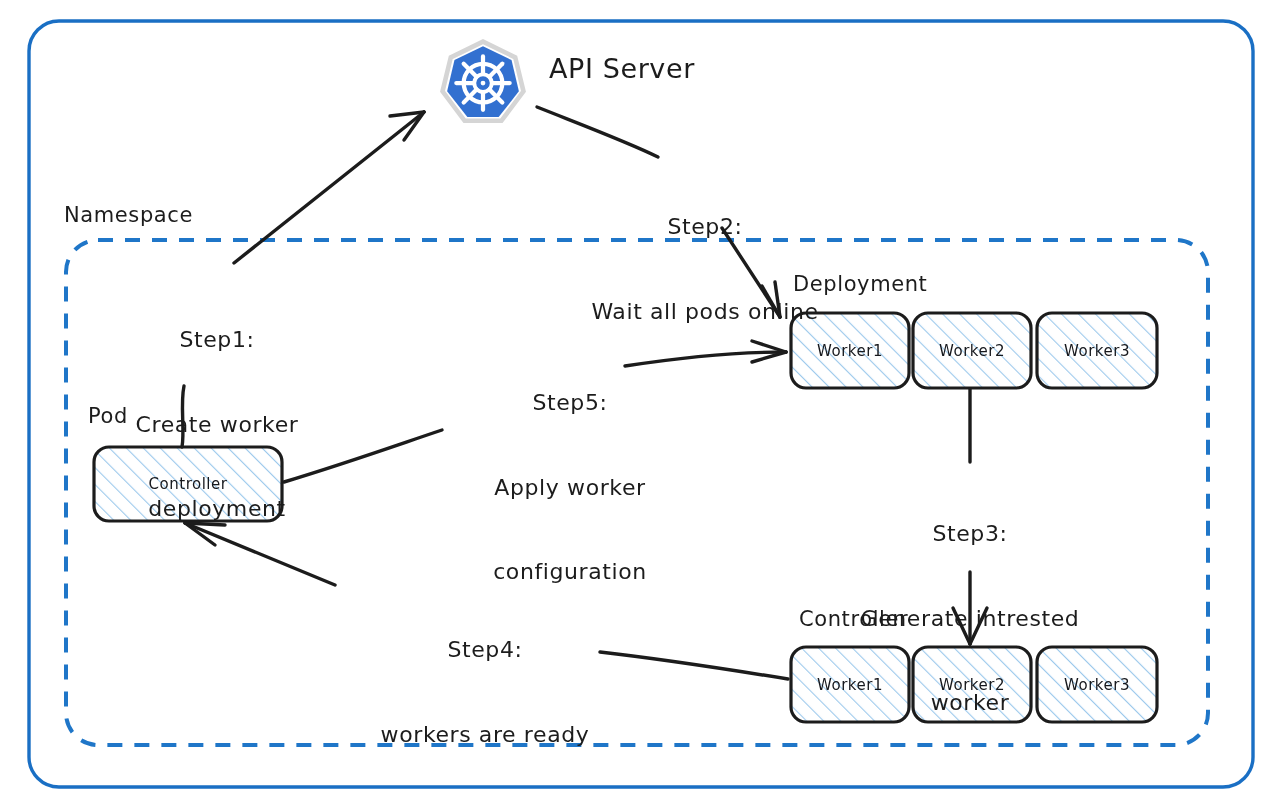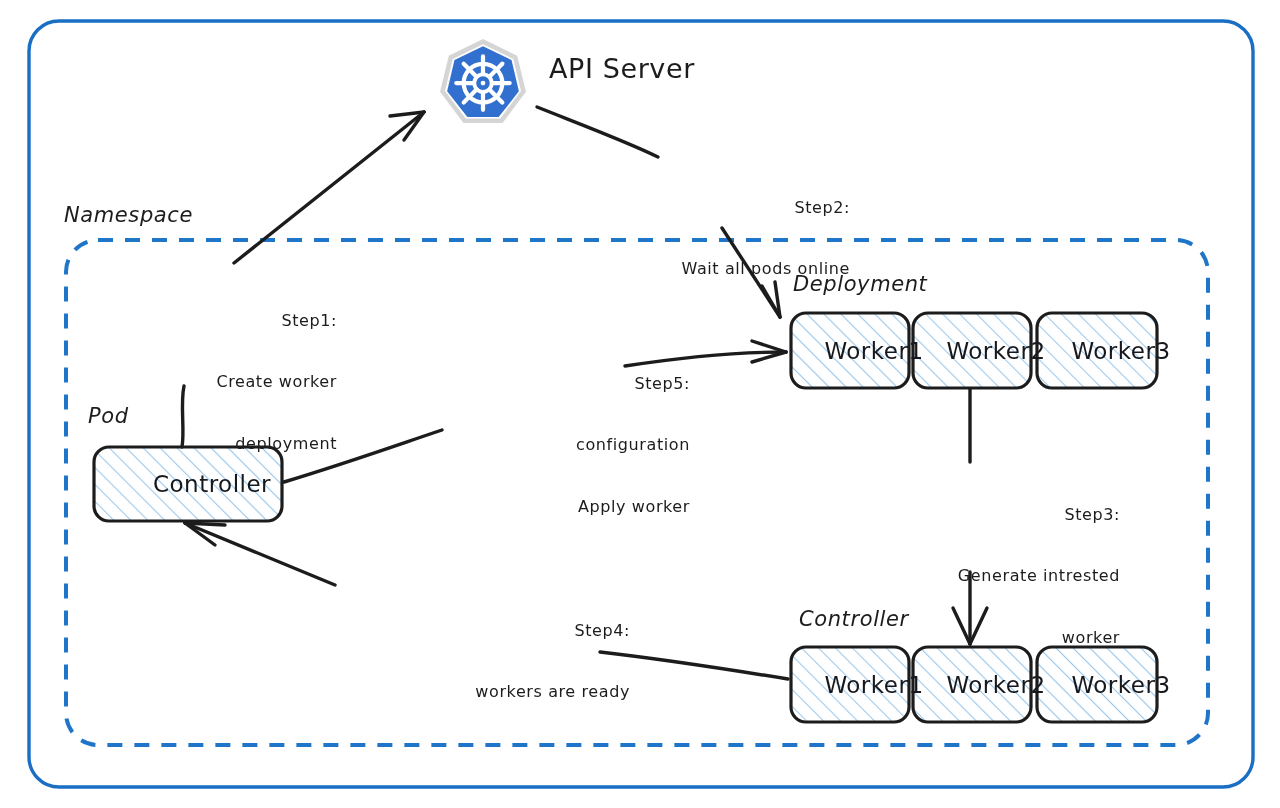--- a/index.html
+++ b/index.html
@@ -37,32 +37,30 @@
     letter-spacing: 0.6px;
     font-weight: 400;
   }
   .node-label {
     position: absolute;
     display: flex;
     align-items: center;
     justify-content: center;
     font-family: "DejaVu Sans", sans-serif;
     color: #16181d;
-    font-size: 23px;
+    font-size: 15px;
     letter-spacing: 0.5px;
     pointer-events: none;
-    padding-left: 24px;
   }
   .group-tag {
     font-size: 21px;
-    font-style: italic;
   }
   .step-text {
-    font-size: 16px;
-    text-align: right;
+    font-size: 22px;
+    text-align: center;
   }
   .k8s-logo {
     position: absolute;
   }
 </style>
 </head>
 <body>
 
 <div id="canvas">
 
@@ -195,17 +193,17 @@
     <div>worker</div>
   </div>
 
   <div class="hand-text step-text" style="left:340px; top:580px; width:290px;">
     <div>Step4:</div>
     <div>workers are ready</div>
   </div>
 
   <div class="hand-text step-text" style="left:450px; top:333px; width:240px;">
     <div>Step5:</div>
+    <div>Apply worker</div>
     <div>configuration</div>
-    <div>Apply worker</div>
   </div>
 
 </div>
 
 </body></html>

